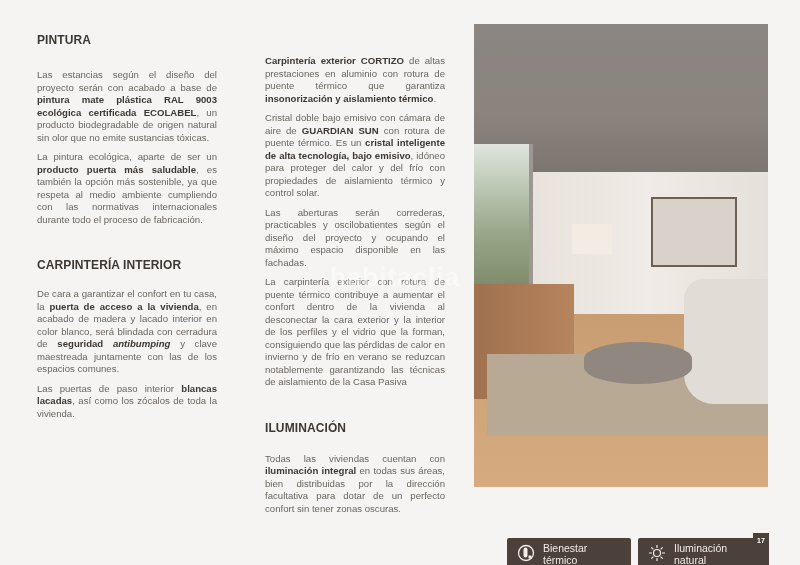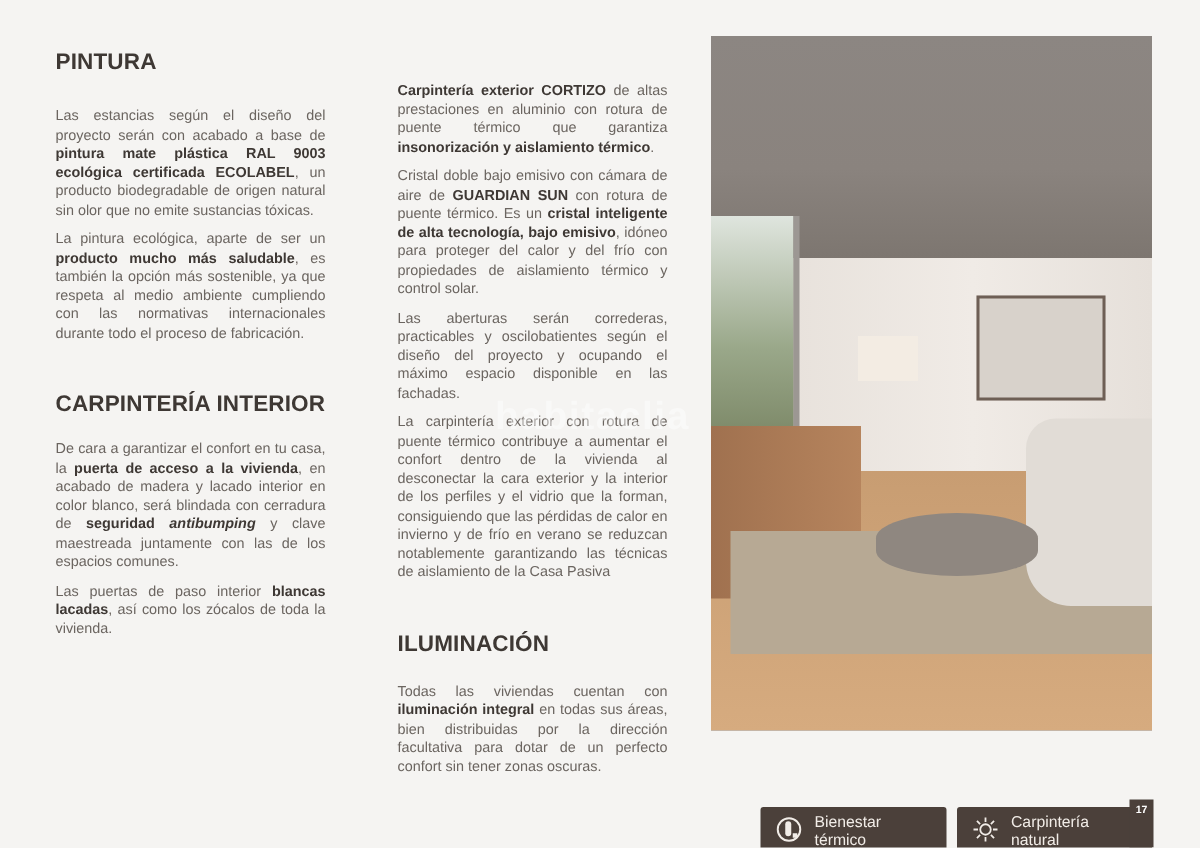--- a/index.html
+++ b/index.html
@@ -1,19 +1,19 @@
 <!DOCTYPE html>
 <html><head>
 <meta charset="utf-8">
 <style>
   html, body { margin:0; padding:0; }
   body { width:800px; height:565px; background:#f5f4f2; position:relative; overflow:hidden;
          font-family:"Liberation Sans", sans-serif; color:#5a5450; }
   .col { position:absolute; }
-  .h { font-weight:bold; font-size:15px; color:#3e3834; letter-spacing:0.1px; margin:0; }
+  .h { font-weight:bold; font-size:12px; color:#3e3834; letter-spacing:0.1px; margin:0; }
   .p { font-size:9.6px; line-height:12.5px; text-align:justify; margin:0 0 7px 0; color:#6b6560; }
   .p b { color:#3e3834; font-weight:bold;margin-top:14px; }
   .p i { font-style:italic; }
   #c1 { left:37px; top:33px; width:180px; }
   #c2 { left:265px; top:33px; width:180px; }
   .photo { position:absolute; left:474px; top:24px; width:294px; height:463px; overflow:hidden;
            background:#8a7f77; }
   .ceil { position:absolute; left:0; top:0; width:100%; height:148px;
           background:linear-gradient(180deg,#8c8682 0%,#8a837e 60%,#7d7670 100%); }
   .wall { position:absolute; left:55px; top:148px; right:0; height:160px;
@@ -41,21 +41,21 @@
   .pg { position:absolute; left:753px; top:533px; width:16px; height:32px; background:#4b403a;
         color:#fff; font-size:7px; font-weight:bold; text-align:center; padding-top:4px; box-sizing:border-box; }
 </style>
 </head>
 <body>
 
 <div class="col" id="c1">
   <h2 class="h">PINTURA</h2>
   <div style="height:22px"></div>
   <p class="p">Las estancias según el diseño del proyecto serán con acabado a base de <b>pintura mate plástica RAL 9003 ecológica certificada ECOLABEL</b>, un producto biodegradable de origen natural sin olor que no emite sustancias tóxicas.</p>
-  <p class="p">La pintura ecológica, aparte de ser un <b>producto mucho más saludable</b>, es también la opción más sostenible, ya que respeta al medio ambiente cumpliendo con las normativas internacionales durante todo el proceso de fabricación.</p>
+  <p class="p">La pintura ecológica, aparte de ser un <b>producto puerta más saludable</b>, es también la opción más sostenible, ya que respeta al medio ambiente cumpliendo con las normativas internacionales durante todo el proceso de fabricación.</p>
   <div style="height:25px"></div>
   <h2 class="h">CARPINTERÍA INTERIOR</h2>
   <div style="height:16px"></div>
   <p class="p">De cara a garantizar el confort en tu casa, la <b>puerta de acceso a la vivienda</b>, en acabado de madera y lacado interior en color blanco, será blindada con cerradura de <b>seguridad </b><b><i>antibumping</i></b> y clave maestreada juntamente con las de los espacios comunes.</p>
   <p class="p">Las puertas de paso interior <b>blancas lacadas</b>, así como los zócalos de toda la vivienda.</p>
 </div>
 
 <div class="col" id="c2">
   <div style="height:22px"></div>
   <p class="p"><b>Carpintería exterior CORTIZO</b> de altas prestaciones en aluminio con rotura de puente térmico que garantiza <b>insonorización y aislamiento térmico</b>.</p>
@@ -92,16 +92,16 @@
   </span>
   <span>Bienestar térmico</span>
 </div>
 <div class="badge" id="b2">
   <span>
     <svg width="18" height="18" viewBox="0 0 18 18" stroke="#f1ece7" stroke-width="1.2" fill="none">
         <circle cx="9" cy="9" r="3.5"></circle>
         <path d="M9 1v3M9 14v3M1 9h3M14 9h3M3.3 3.3l2.1 2.1M12.6 12.6l2.1 2.1M3.3 14.7l2.1-2.1M12.6 5.4l2.1-2.1"></path>
       </svg>
   </span>
-  <span>Carpintería natural</span>
+  <span>Iluminación natural</span>
 </div>
 
 <div class="pg">17</div>
 
 </body></html>

